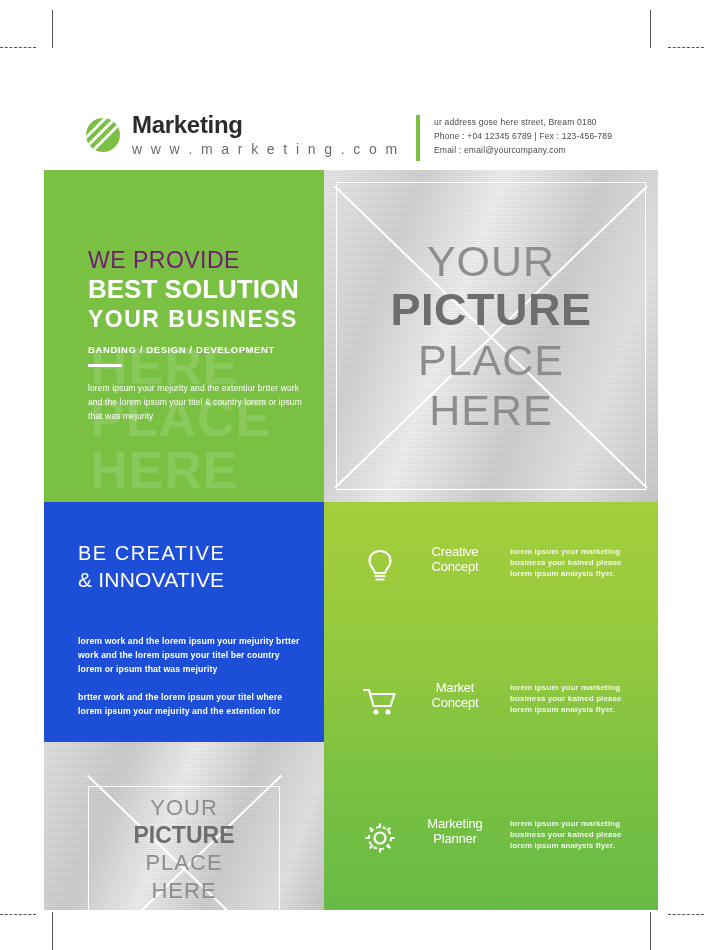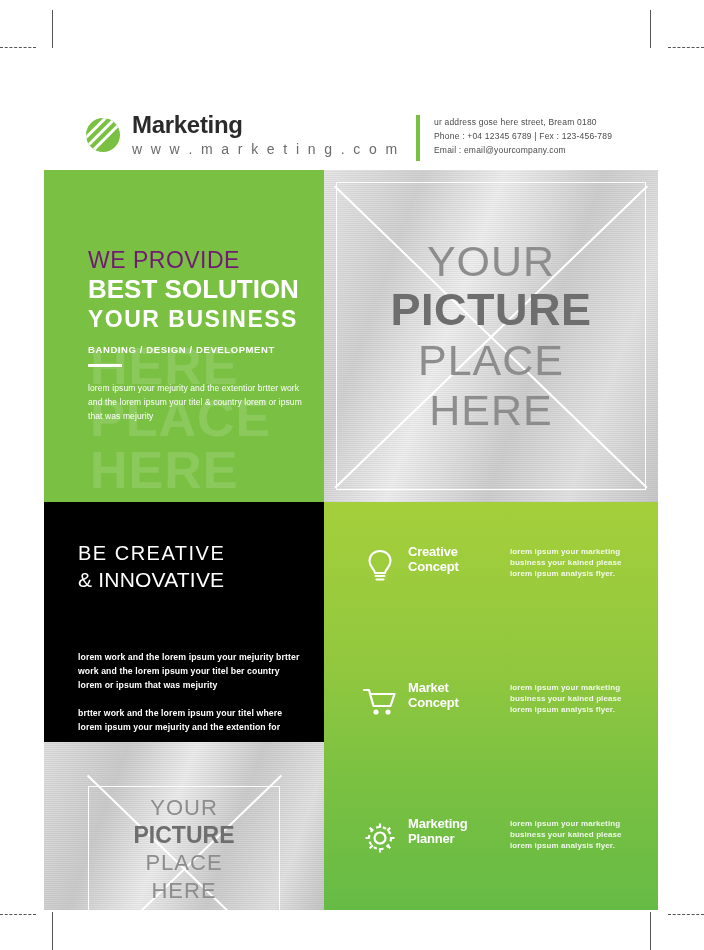--- a/index.html
+++ b/index.html
@@ -267,21 +267,21 @@
     line-height: 50px;
   }
 
   
   .q-dark {
     position: absolute;
     left: 0;
     top: 332px;
     width: 280px;
     height: 400px;
-    background: #000000;
+    background: #1d4ed8;
   }
   .dark-inner {
     position: absolute;
     left: 34px;
     top: 38px;
     right: 22px;
   }
   .d-be {
     font-size: 20px;
     color: #ffffff;
@@ -294,21 +294,21 @@
     color: #ffffff;
     font-weight: normal;
     letter-spacing: 0.2px;
     line-height: 28px;
   }
   .d-body {
     font-size: 8.7px;
     color: #ffffff;
     line-height: 14px;
     font-weight: bold;
-    margin-top: 56px;
+    margin-top: 40px;
     letter-spacing: 0.1px;
   }
   .d-body2 {
     margin-top: 14px;
   }
 
   
   .q-pic2 {
     position: absolute;
     left: 0;
@@ -358,24 +358,25 @@
     height: 40px;
     flex: none;
     margin-top: 2px;
   }
   .s-icon svg { display: block; }
   .s-title {
     width: 94px;
     flex: none;
     margin-left: 8px;
     color: #ffffff;
-    font-weight: bold;
+    font-weight: normal;
     font-size: 13px;
     line-height: 15px;
     letter-spacing: -0.2px;
+    text-align: center;
   }
   .s-desc {
     margin-left: 8px;
     color: rgba(255,255,255,0.88);
     font-size: 8px;
     line-height: 11px;
     font-weight: bold;
     letter-spacing: 0.1px;
     padding-top: 2px;
   }

